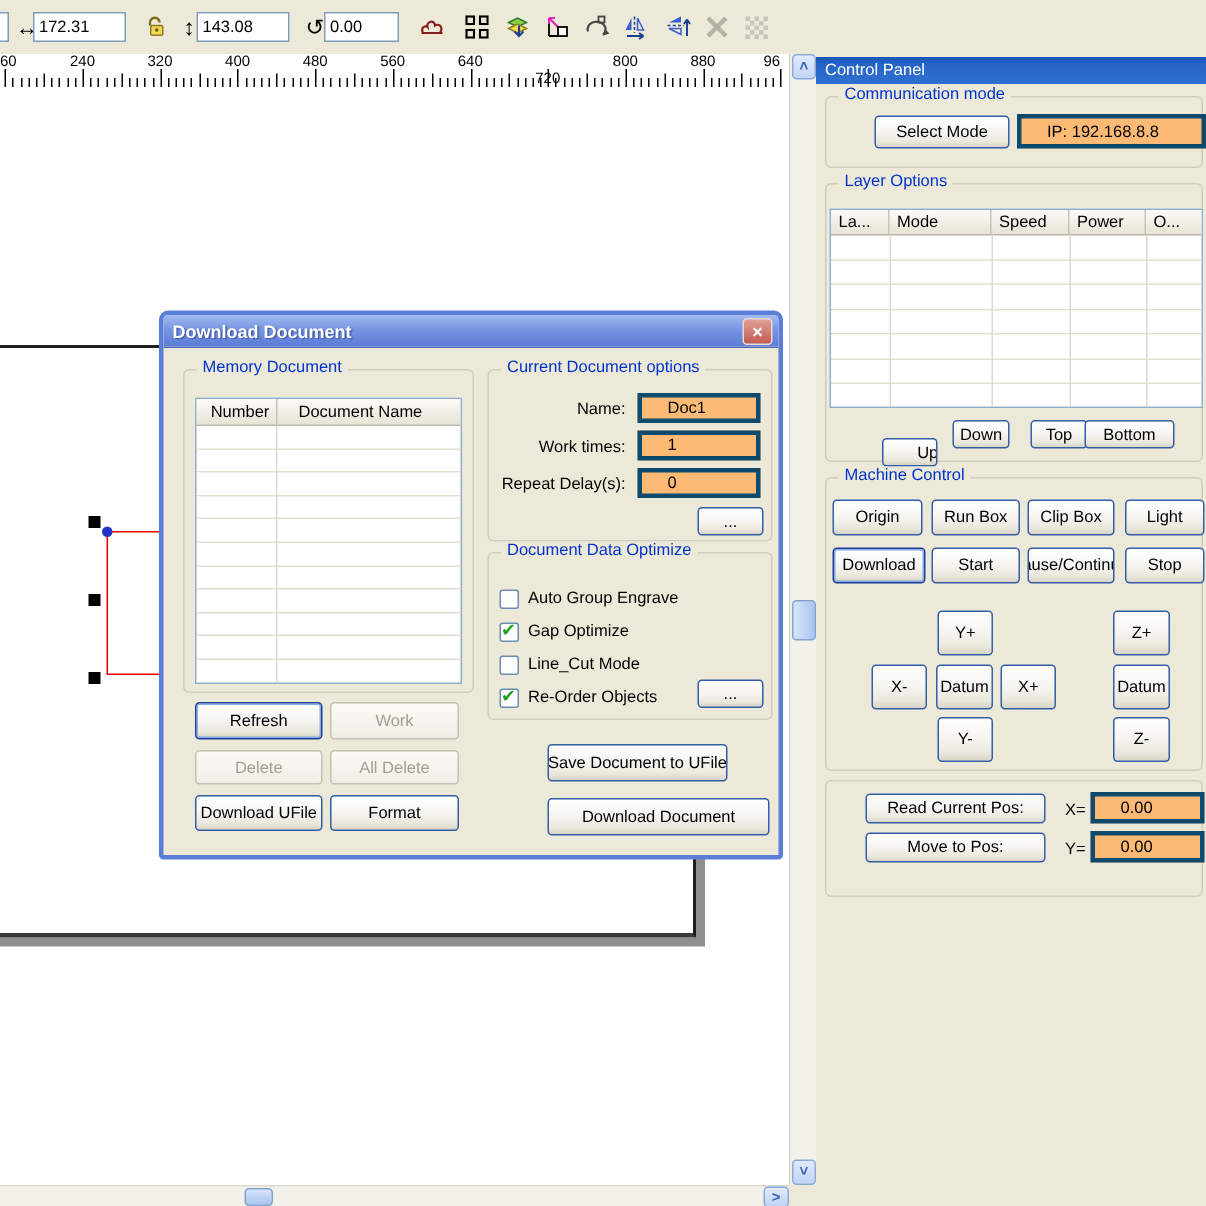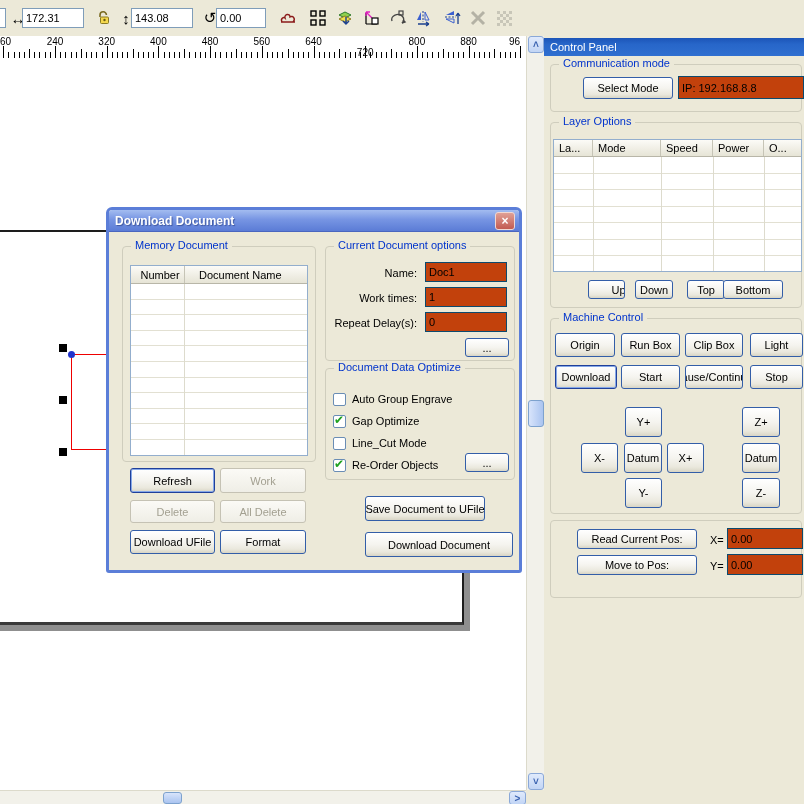--- a/index.html
+++ b/index.html
@@ -48,22 +48,22 @@
   .btn{position:absolute;border:1px solid #335ea8;border-radius:3px;box-sizing:border-box;
        background:linear-gradient(180deg,#ffffff 0%,#f5f4ef 50%,#eae8dd 82%,#d8d5c5 100%);
        font:11px "Liberation Sans",sans-serif;color:#000;display:flex;align-items:center;
        justify-content:center;overflow:hidden;white-space:nowrap;padding:0;}
   .btn.focused{border-color:#20409a;box-shadow:inset 0 0 0 1px #86a8e8;}
   .btn.disabled{border-color:#c5c2b4;color:#a3a091;
        background:linear-gradient(180deg,#fbfaf6,#efeee6);}
   .groupbox{position:absolute;border:1px solid #cfcdbd;border-radius:4px;box-sizing:border-box;}
   .glabel{position:absolute;top:-8px;left:8px;background:#ece9d8;padding:0 4px;
           color:#0033cc;font-size:11px;white-space:nowrap;}
-  .field{position:absolute;border:1px solid #0c4a6e;background:#c2410c;box-sizing:border-box;
-         font:11px "Liberation Sans",sans-serif;padding:0 3px;}
+  .field{position:absolute;border:3px solid #0c4a6e;background:#fdba74;box-sizing:border-box;
+         font:11px "Liberation Sans",sans-serif;padding:0 17px;}
   .xp-check{display:inline-block;width:13px;height:13px;background:#fff;border:1px solid #6a8db5;
             border-radius:2px;box-sizing:border-box;position:relative;flex:none;}
   .xp-check.checked::after{content:"\2714";position:absolute;left:0px;top:-3px;
             font-size:12px;color:#1fa11f;}
   .xp-check.dark.checked::after{color:#000;}
 
   
   #dialog{left:106px;top:207px;width:416px;height:366px;border:3px solid #5b7ed8;
           border-radius:6px 6px 3px 3px;background:#ece9d8;box-sizing:border-box;}
   #dlg-title{position:absolute;left:0;top:0;right:0;height:22px;
@@ -419,21 +419,21 @@
     <div class="vline" style="left:107px;top:17px;"></div>
     <div class="vline" style="left:159px;top:17px;"></div>
     <div class="vline" style="left:210px;top:17px;"></div>
     <div class="mrow" style="height:16.5px;"></div>
     <div class="mrow" style="height:16.5px;"></div>
     <div class="mrow" style="height:16.5px;"></div>
     <div class="mrow" style="height:16.5px;"></div>
     <div class="mrow" style="height:16.5px;"></div>
     <div class="mrow" style="height:16.5px;"></div>
   </div>
-  <button class="btn" style="left:44px;top:244px;width:37px;height:19px;padding-left:24px;">Up</button>
+  <button class="btn" style="left:44px;top:256px;width:37px;height:19px;padding-left:24px;">Up</button>
   <button class="btn" style="left:91px;top:244px;width:38px;height:19px;">Down</button>
   <button class="btn" style="left:143px;top:244px;width:38px;height:19px;">Top</button>
   <button class="btn" style="left:179px;top:244px;width:60px;height:19px;">Bottom</button>
 
   <div class="groupbox" style="left:6px;top:282px;width:252px;height:196px;">
     <span class="glabel">Machine Control</span>
   </div>
   <button class="btn" style="left:11px;top:297px;width:60px;height:24px;">Origin</button>
   <button class="btn" style="left:77px;top:297px;width:59px;height:24px;">Run Box</button>
   <button class="btn" style="left:141px;top:297px;width:58px;height:24px;">Clip Box</button>

